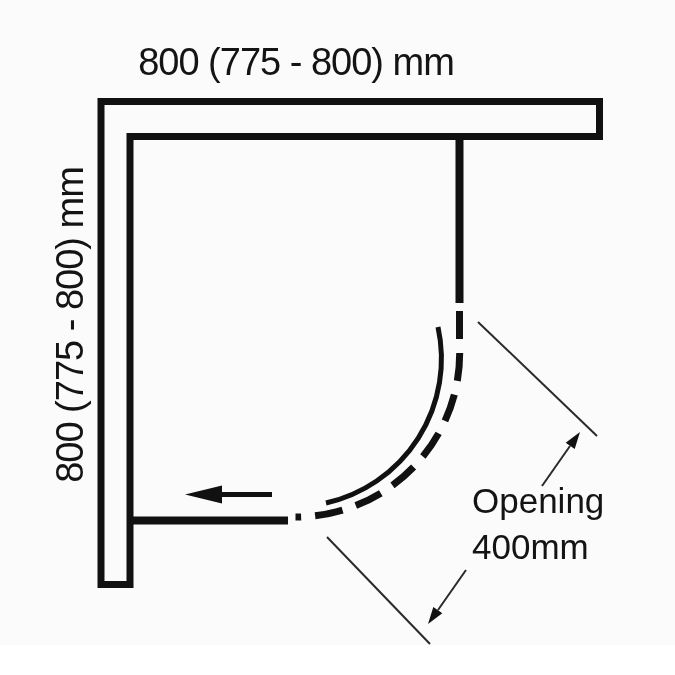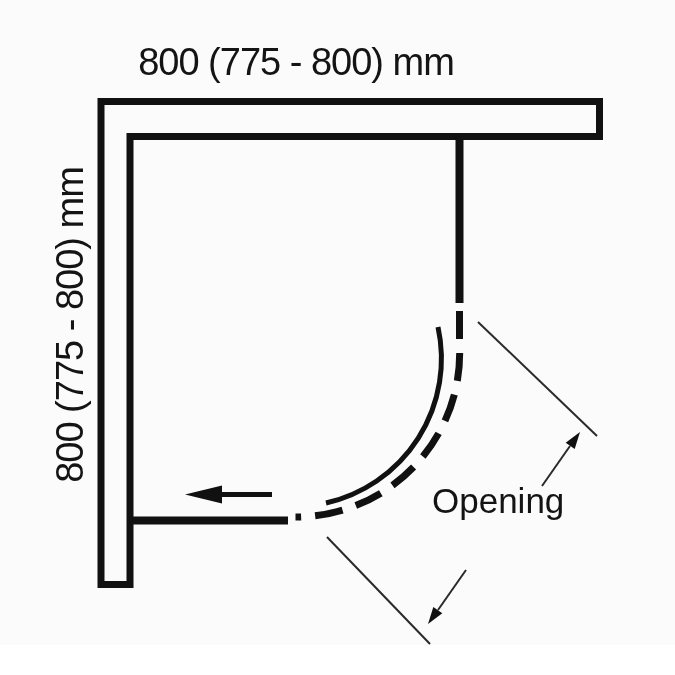--- a/index.html
+++ b/index.html
@@ -38,21 +38,21 @@
   }
   .lbl-side {
     left: 71px;
     top: 325px;
     transform: translate(-50%, -50%) rotate(-90deg);
     font-size: 38px;
     letter-spacing: -1px;
     line-height: 1.1;
   }
   .lbl-opening {
-    left: 432px;
+    left: 472px;
     top: 478px;
     font-size: 35px;
     line-height: 46px;
     text-align: left;
   }
 </style>
 </head>
 <body>
 
 <div class="stage">
@@ -81,15 +81,16 @@
     <line x1="466" y1="570" x2="438" y2="610" stroke="#2a2a2a" stroke-width="2"></line>
     <polygon points="428,624 442.3,613.3 433.3,606.9" fill="#111111"></polygon>
   </svg>
 
   <div class="lbl lbl-top">800 (775 - 800) mm</div>
 
   <div class="lbl lbl-side">800 (775 - 800) mm</div>
 
   <div class="lbl lbl-opening">
     <span>Opening</span><br>
+    <span>400mm</span>
   </div>
 
 </div>
 
 </body></html>

